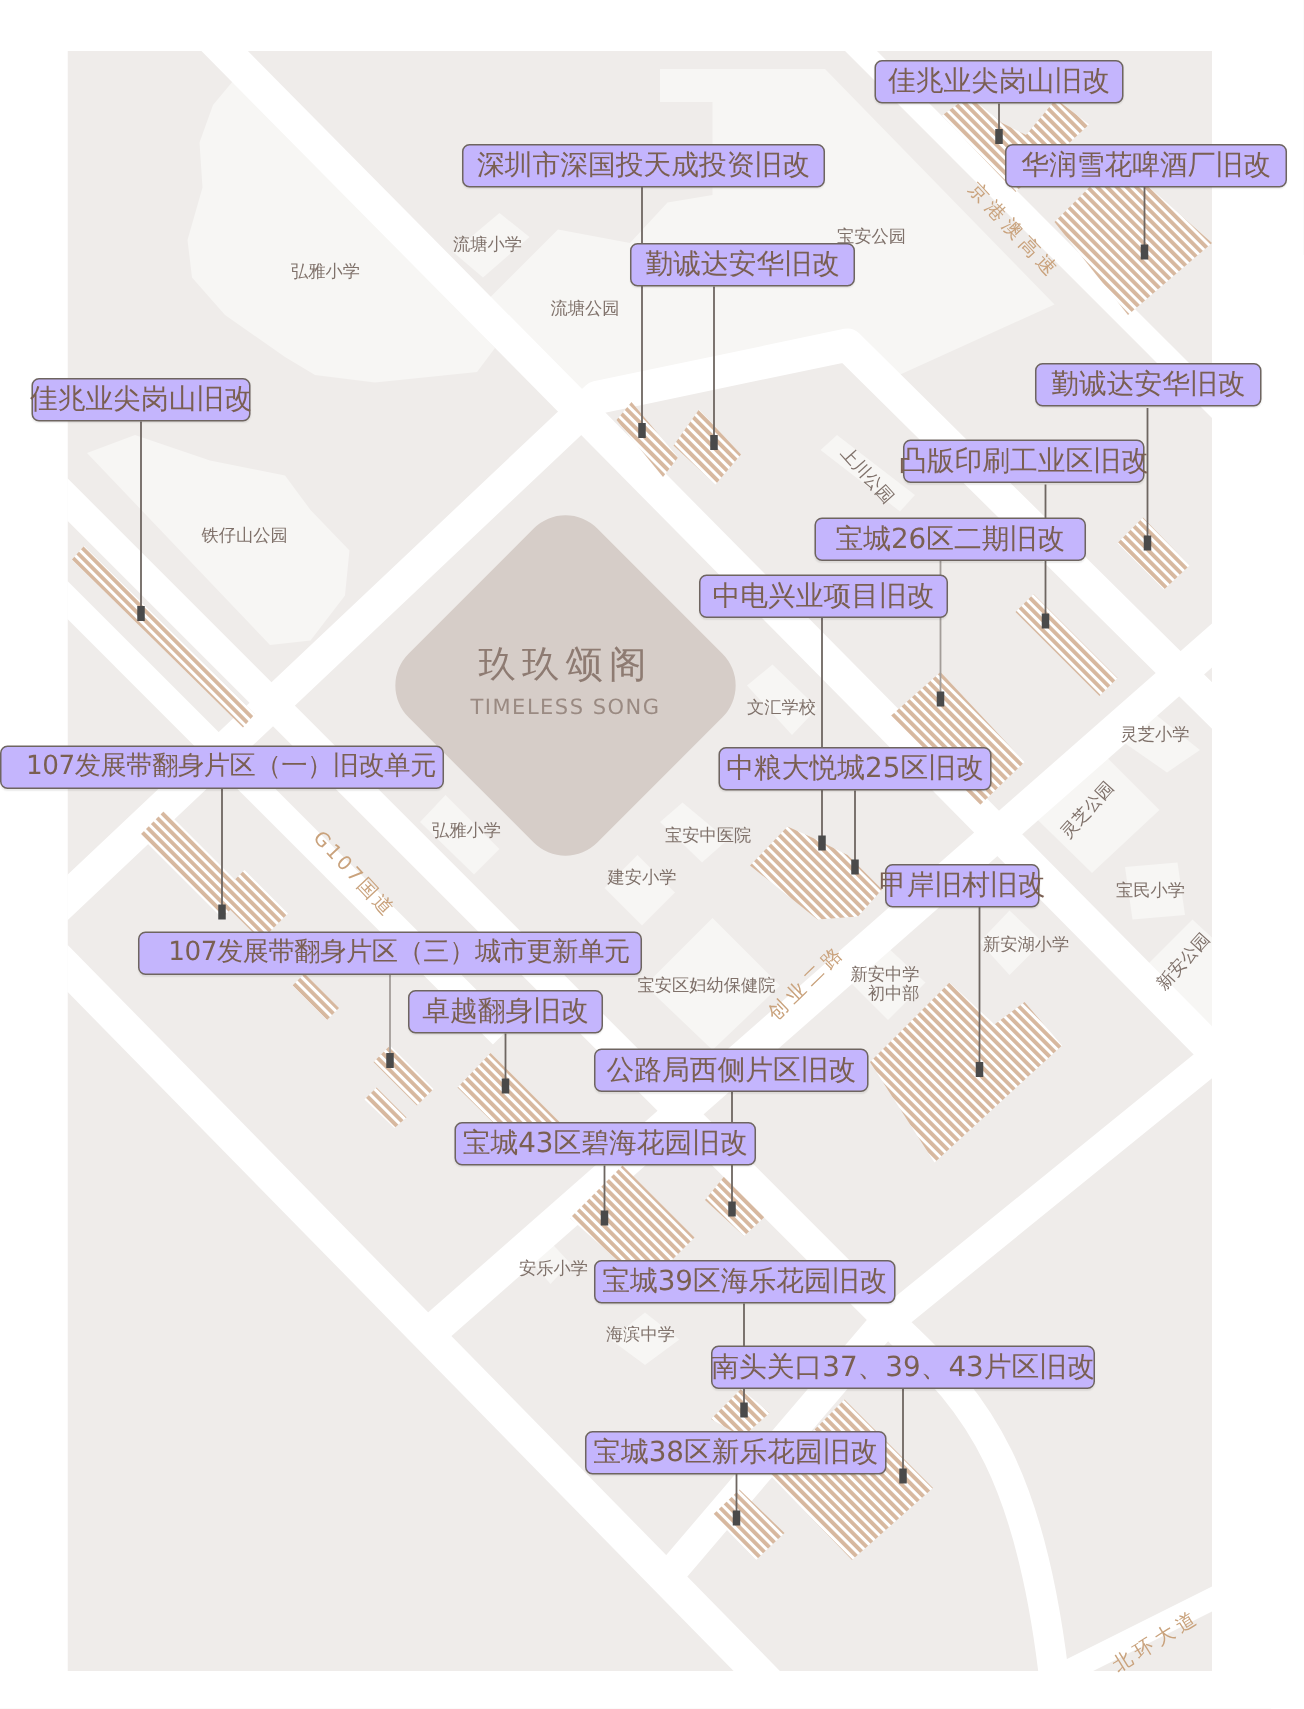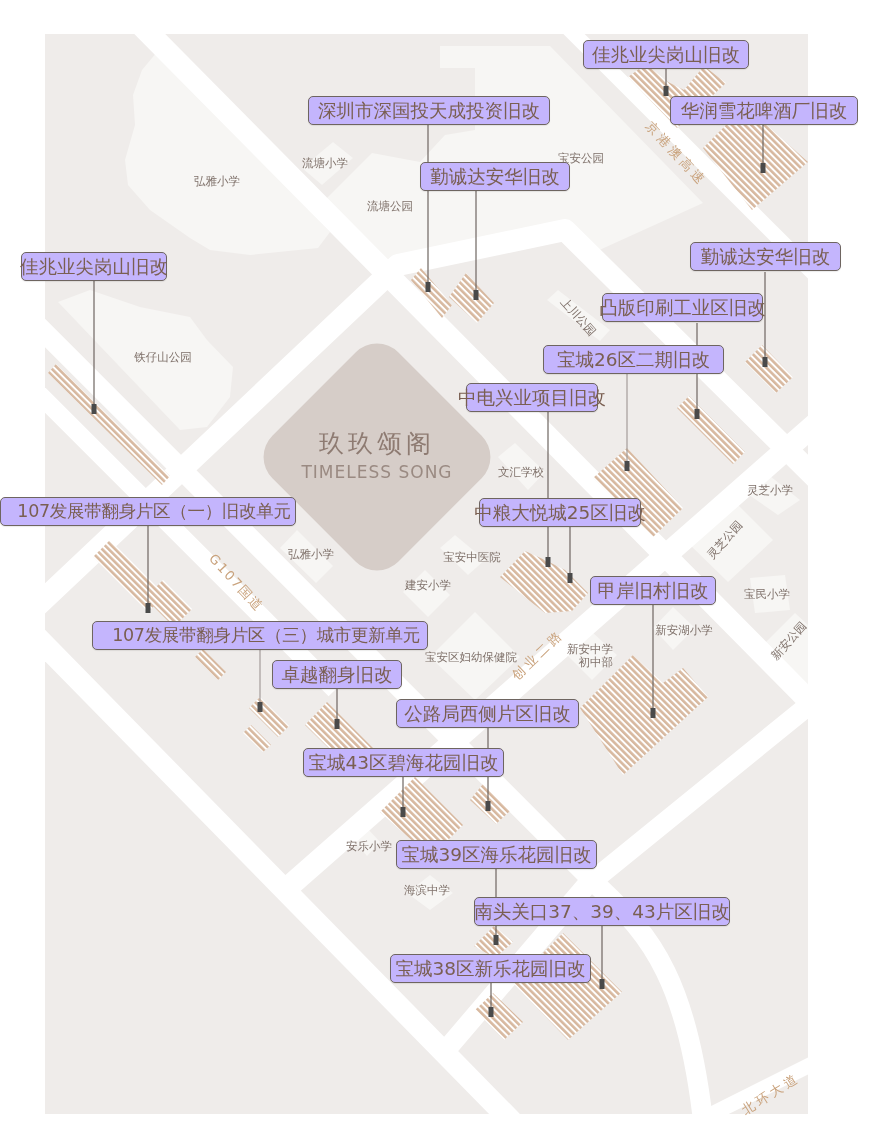--- a/index.html
+++ b/index.html
@@ -9,21 +9,21 @@
   .park { fill:#f7f6f4; }
   .road { fill:none; stroke:#ffffff; stroke-linejoin:round; stroke-linecap:butt; }
   .zone { fill:url(#hatch); }
   .leader { stroke:#6e6661; stroke-width:1.2; }
   .leader.light { stroke:#a39d99; }
   .marker { fill:#4a4a4a; }
 
   .site-title { position:absolute; left:377px; top:443px; transform:translate(-50%,-50%);
                 font-size:25px; letter-spacing:4px; color:#8e7b72; white-space:nowrap; }
   .site-sub { position:absolute; left:377px; top:472px; transform:translate(-50%,-50%);
-              font-size:17px; letter-spacing:1px; color:#9a8a82; white-space:nowrap; }
+              font-size:14px; letter-spacing:1px; color:#9a8a82; white-space:nowrap; }
 
   .poi { position:absolute; transform:translate(-50%,-50%); font-size:11.5px; color:#7f716a;
          white-space:nowrap; line-height:13px; text-align:center; }
   .poi span { display:block;text-align:right; }
   .road-label { position:absolute; font-size:13px; letter-spacing:3.5px; color:#c9a27c;
                 white-space:nowrap; transform-origin:center center; }
 
   .proj { position:absolute; height:29px; box-sizing:border-box; background:#c4b5fd;
           border:1px solid #6e6560; border-radius:5px; color:#7a5f52;
           font-size:18.5px; line-height:27px; display:flex; justify-content:center;
@@ -183,24 +183,24 @@
 <div class="road-label" style="left:538px;top:655px;transform:translate(-50%,-50%) rotate(-44deg)">创业二路</div>
 <div class="road-label" style="left:771px;top:1094px;transform:translate(-50%,-50%) rotate(-32deg)">北环大道</div>
 
 <div class="proj" style="left:583px;top:40px;width:166px">佳兆业尖岗山旧改</div>
 <div class="proj" style="left:670px;top:96px;width:188px">华润雪花啤酒厂旧改</div>
 <div class="proj" style="left:308px;top:96px;width:242px">深圳市深国投天成投资旧改</div>
 <div class="proj" style="left:420px;top:162px;width:150px">勤诚达安华旧改</div>
 <div class="proj" style="left:690px;top:242px;width:151px">勤诚达安华旧改</div>
 <div class="proj" style="left:602px;top:293px;width:161px">凸版印刷工业区旧改</div>
 <div class="proj" style="left:543px;top:345px;width:181px">宝城26区二期旧改</div>
-<div class="proj" style="left:466px;top:383px;width:132px">中电兴业项目旧改</div>
+<div class="proj" style="left:466px;top:383px;width:166px">中电兴业项目旧改</div>
 <div class="proj" style="left:21px;top:252px;width:146px">佳兆业尖岗山旧改</div>
 <div class="proj long" style="left:0px;top:497px;width:296px">107发展带翻身片区（一）旧改单元</div>
-<div class="proj" style="left:479px;top:498px;width:162px">中粮大悦城25区旧改</div>
-<div class="proj" style="left:590px;top:576px;width:126px">甲岸旧村旧改</div>
+<div class="proj" style="left:479px;top:498px;width:182px">中粮大悦城25区旧改</div>
+<div class="proj" style="left:590px;top:576px;width:103px">甲岸旧村旧改</div>
 <div class="proj long" style="left:92px;top:621px;width:336px">107发展带翻身片区（三）城市更新单元</div>
 <div class="proj" style="left:272px;top:660px;width:130px">卓越翻身旧改</div>
 <div class="proj" style="left:396px;top:699px;width:183px">公路局西侧片区旧改</div>
 <div class="proj" style="left:303px;top:748px;width:201px">宝城43区碧海花园旧改</div>
 <div class="proj" style="left:396px;top:840px;width:201px">宝城39区海乐花园旧改</div>
 <div class="proj" style="left:474px;top:897px;width:256px">南头关口37、39、43片区旧改</div>
 <div class="proj" style="left:390px;top:954px;width:201px">宝城38区新乐花园旧改</div>
 
 </body></html>

